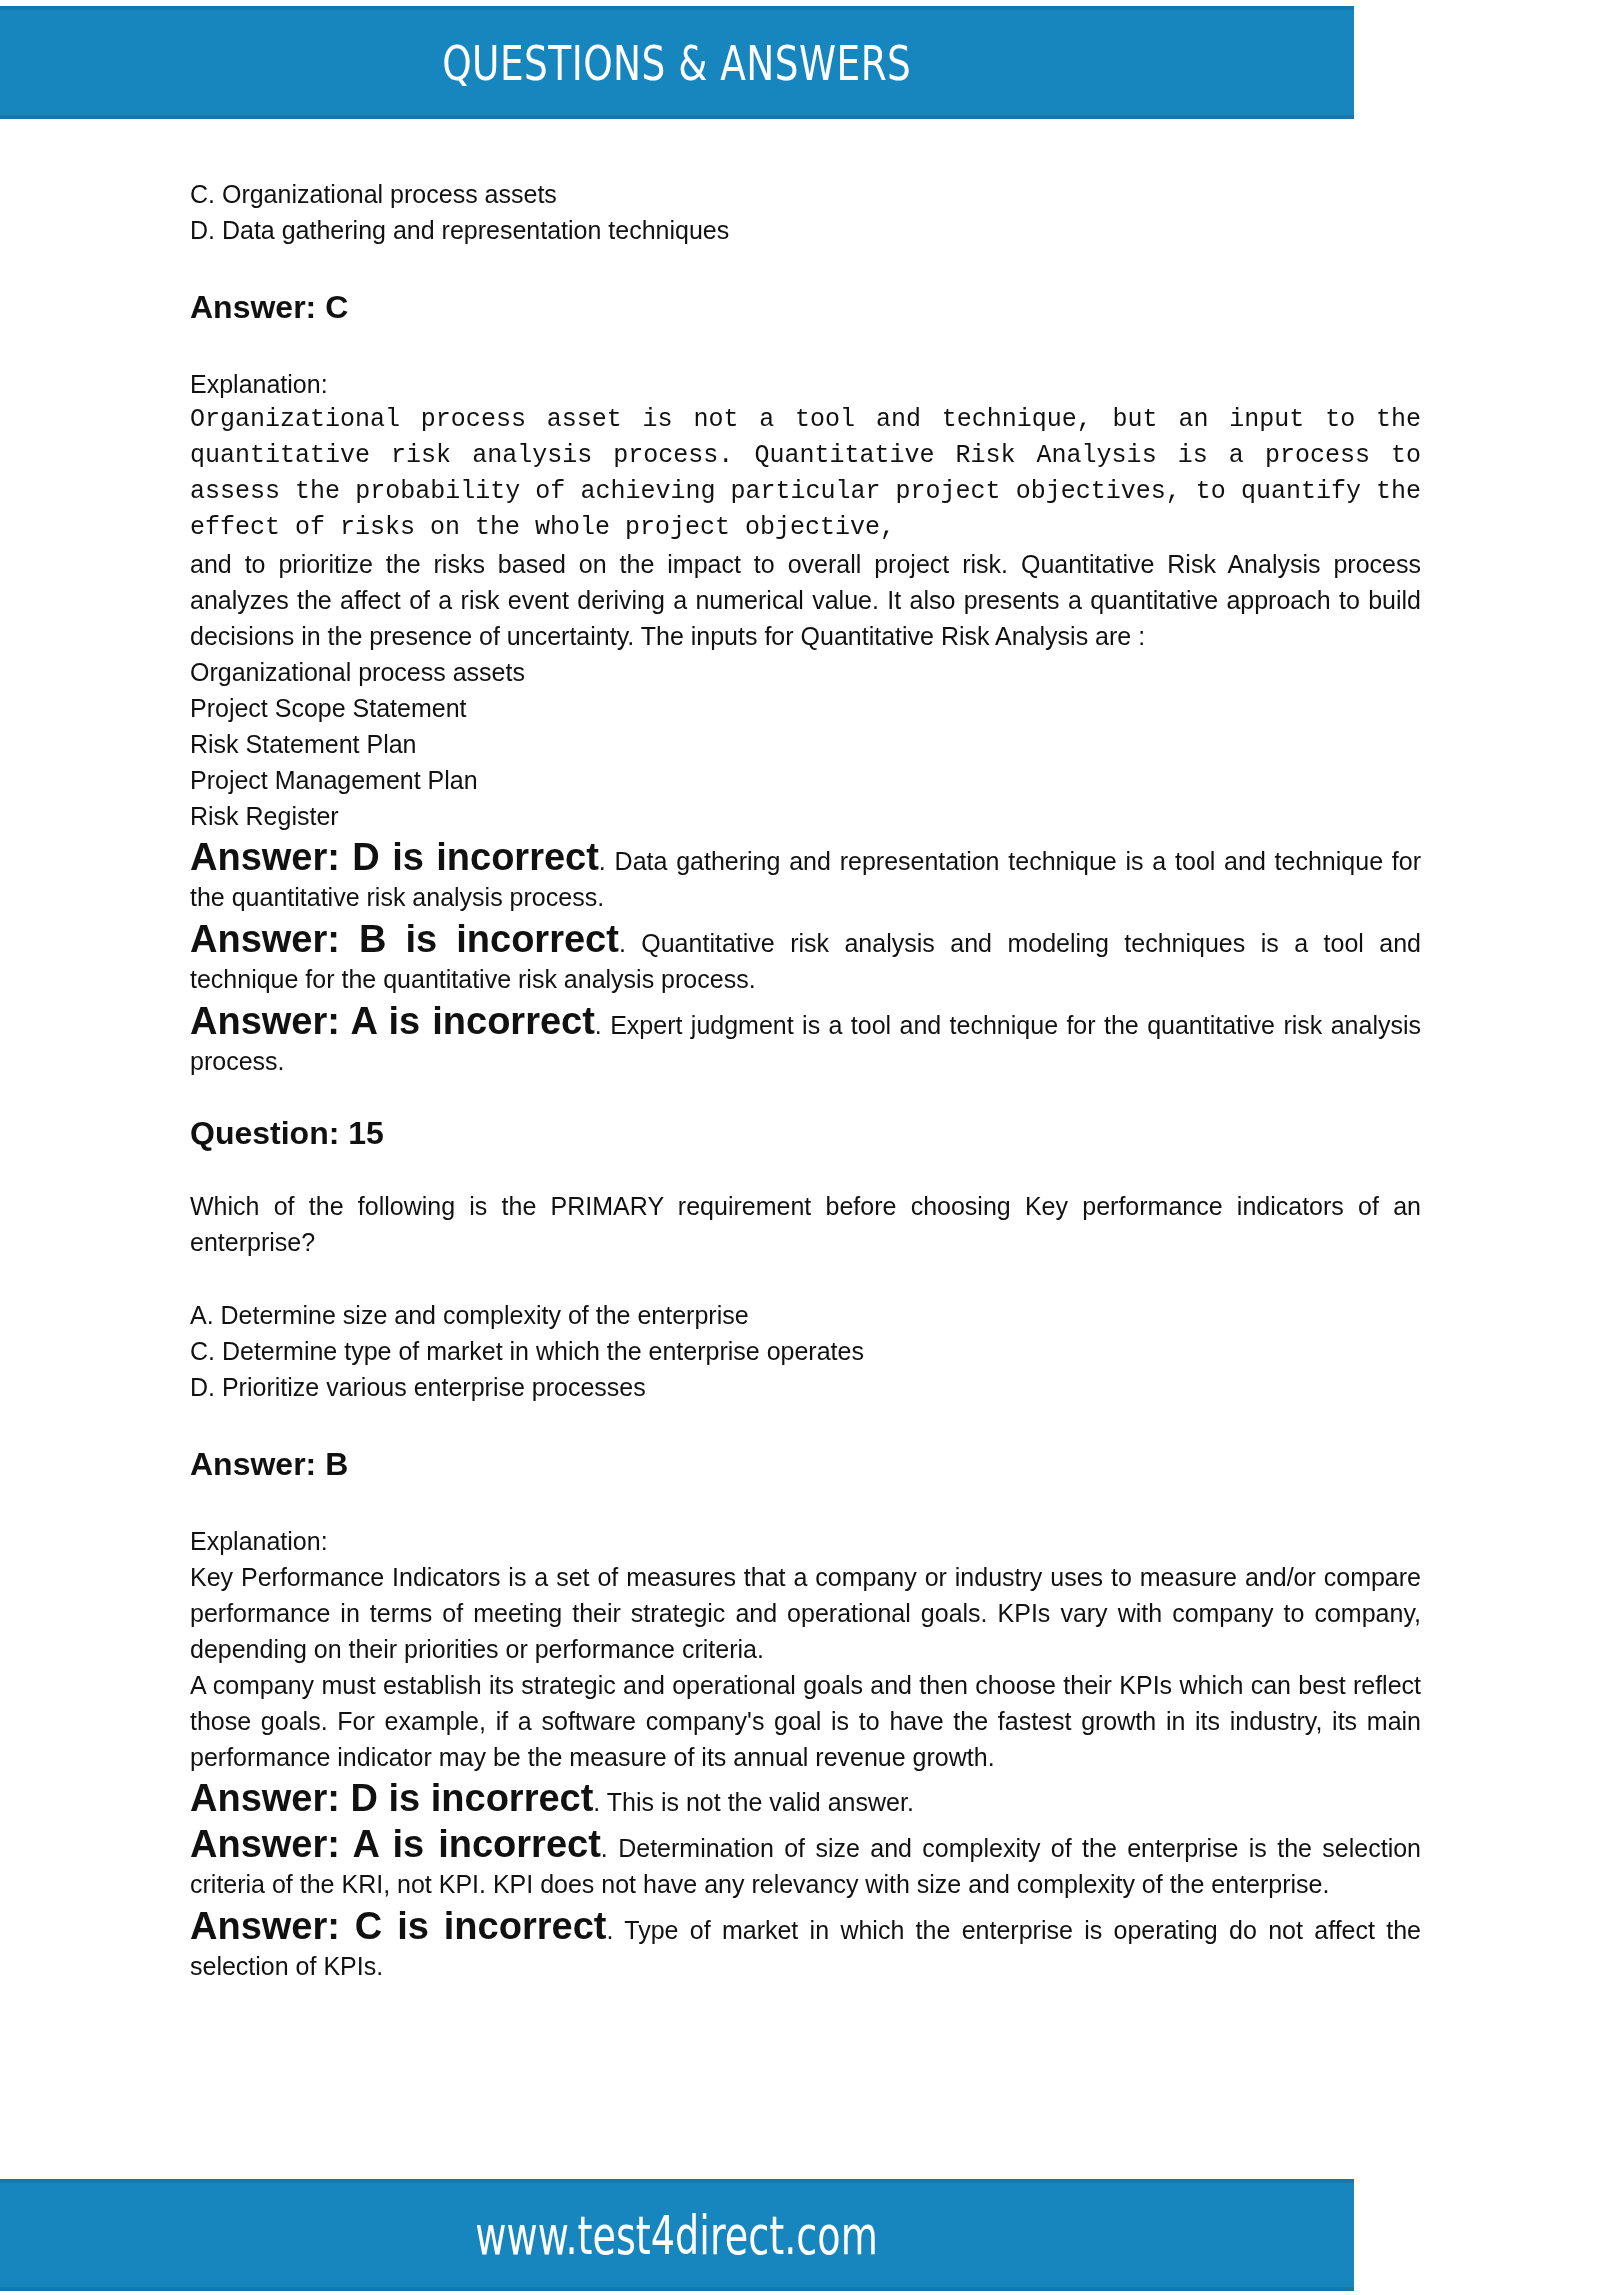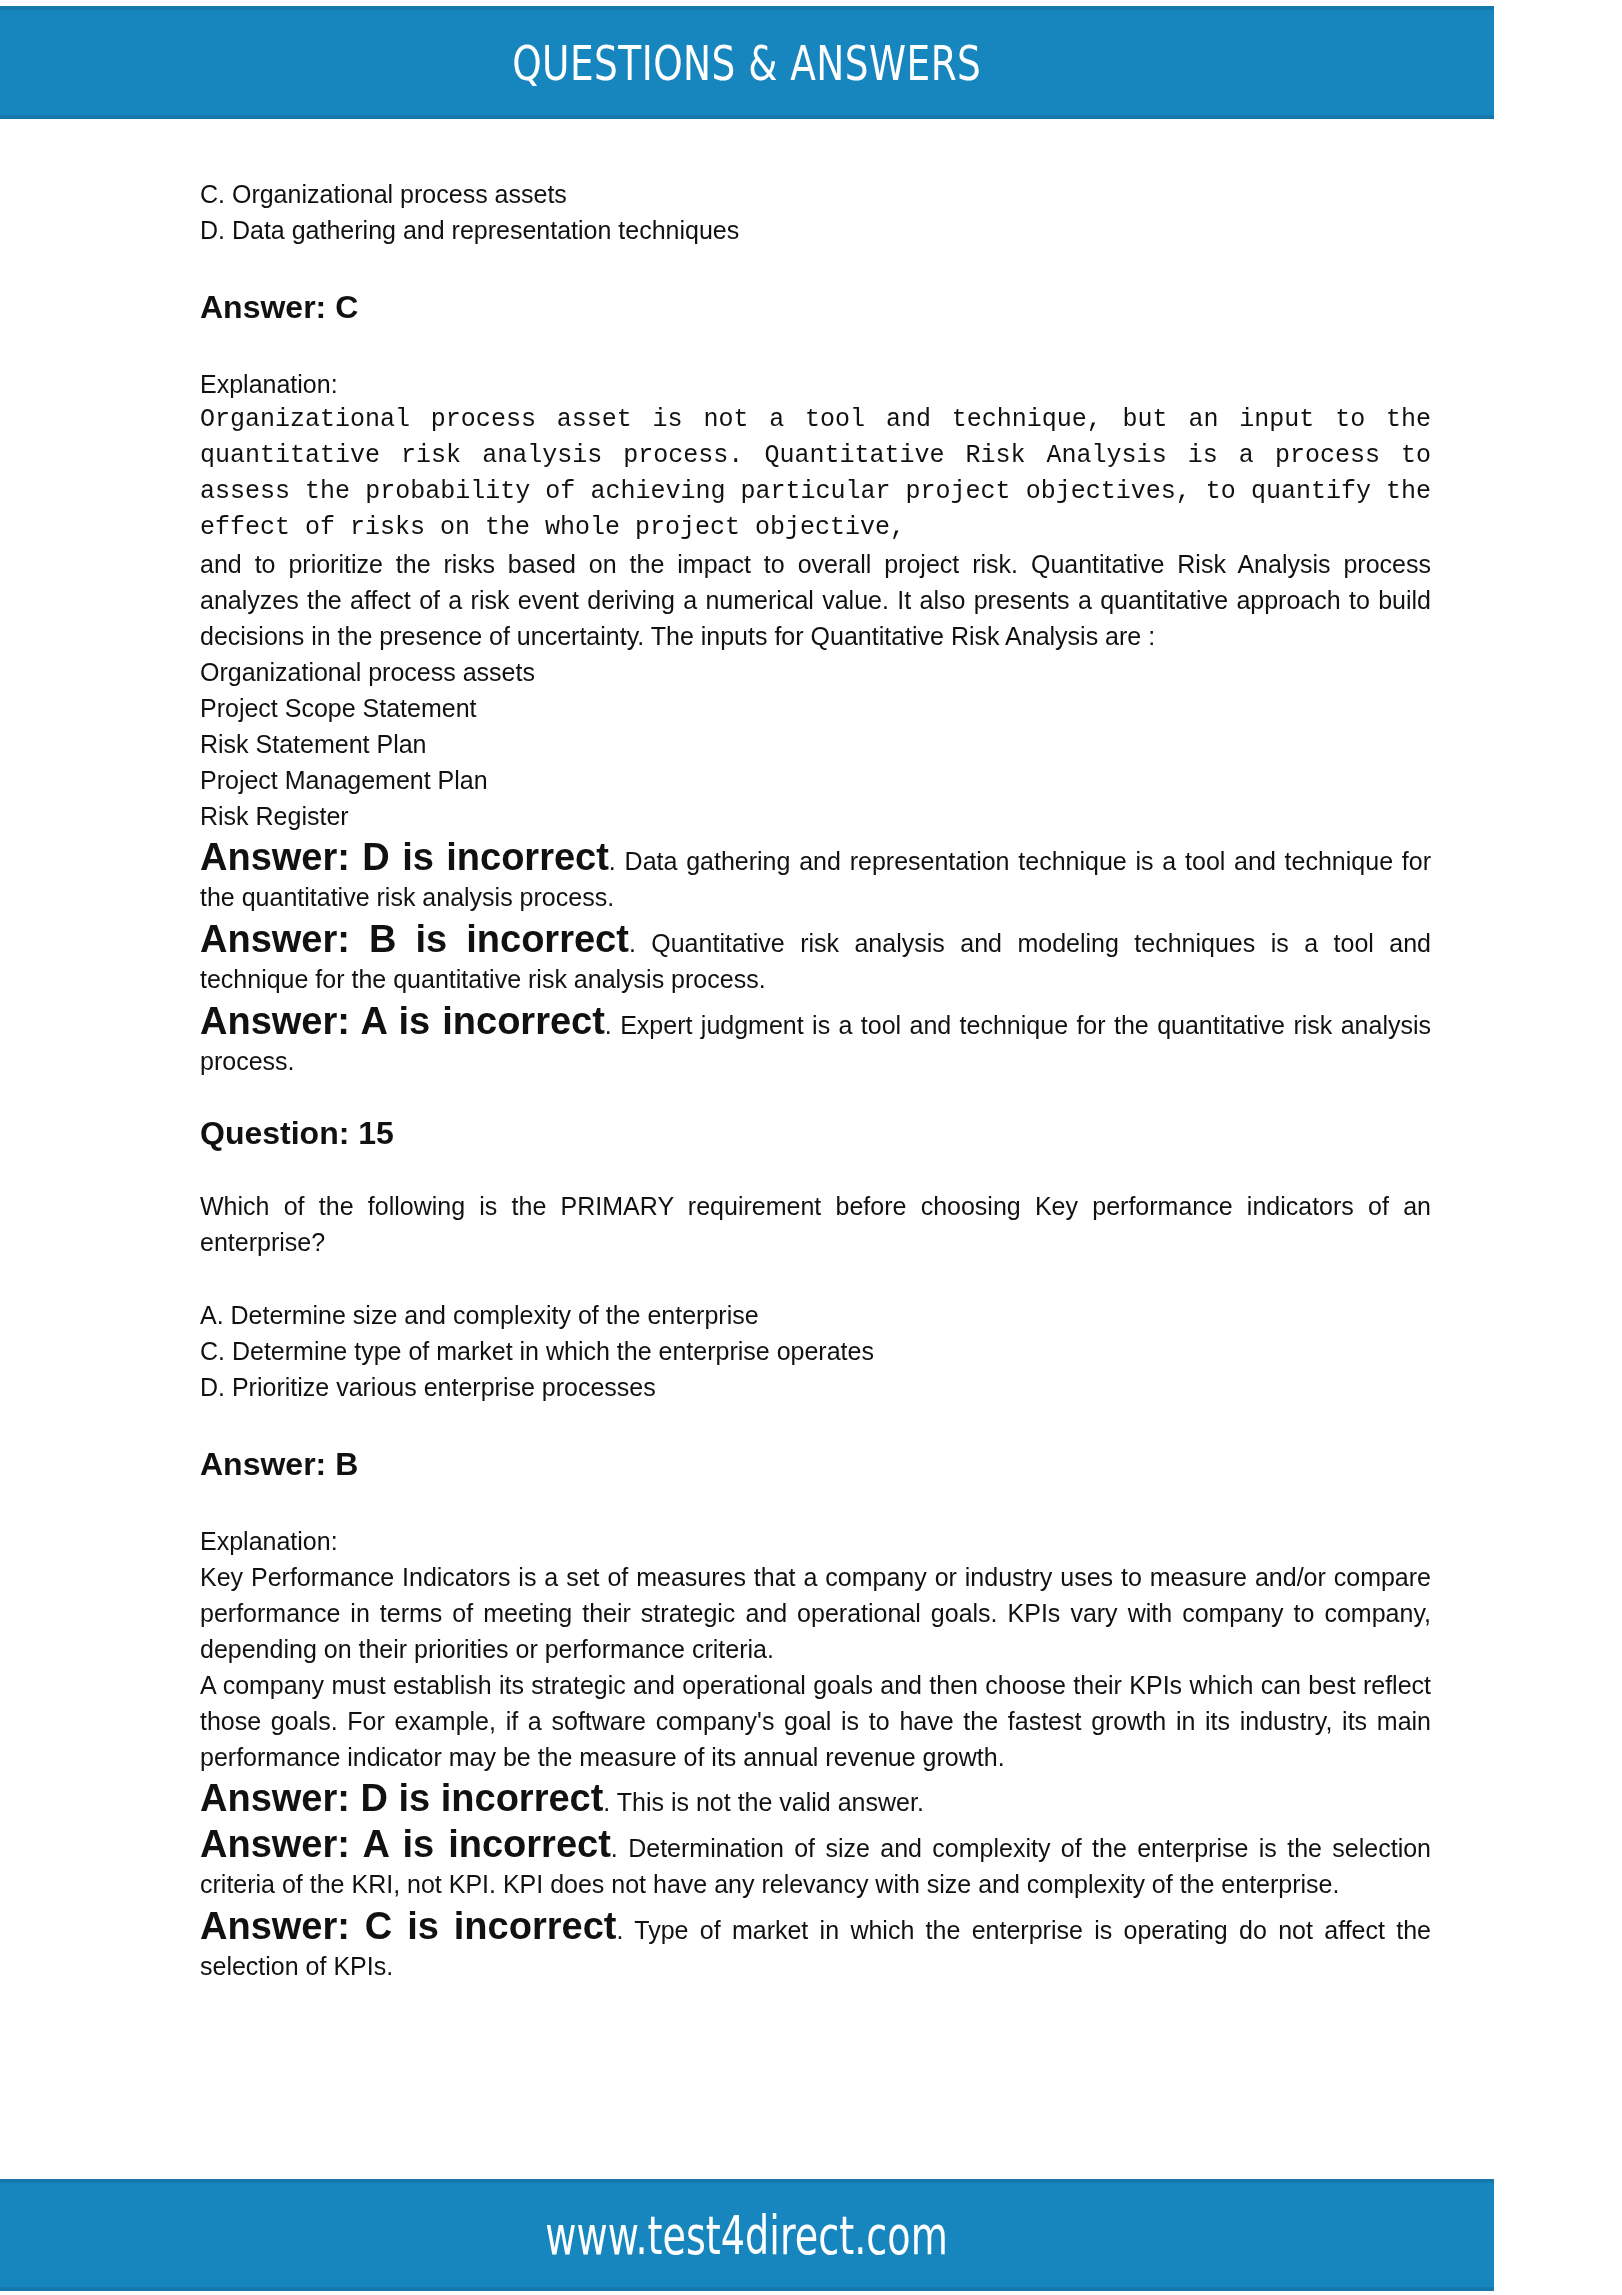--- a/index.html
+++ b/index.html
@@ -1,27 +1,27 @@
 <!DOCTYPE html>
 <html style="font-size:10px"><head>
 <meta charset="utf-8">
 <style>
   html, body { margin: 0; padding: 0; background: #ffffff; }
   body { width: 1623px; height: 2295px; position: relative; overflow: hidden;
          font-family: "Liberation Sans", "DejaVu Sans", sans-serif; color: #111; }
-  .band { position: absolute; left: 0; width: 1494px; background: #1786bf;
+  .band { position: absolute; left: 0; width: 1354px; background: #1786bf;
           display: flex; align-items: center; justify-content: center;
           box-shadow: inset 0 -3.8px 0 #1577ab, inset 0 3.8px 0 #1478ad; }
   .band.top { top: 6.3px; height: 113px; }
   .band.bottom { top: 2179px; height: 112px; }
   .band-title { color: #fff; font-size: 48px; letter-spacing: 0.6px;
                 transform: scaleX(0.78); font-family: "DejaVu Sans", sans-serif; }
   .band-url { color: #fff; font-size: 53px; transform: scaleX(0.72);
               font-family: "DejaVu Sans", sans-serif; }
-  .content { position: absolute; left: 200px; width: 1231px; top: 176px; }
+  .content { position: absolute; left: 190px; width: 1231px; top: 176px; }
   .line { font-size: 25px; line-height: 36px; margin: 0; white-space: nowrap; }
   .para { font-size: 25px; line-height: 36px; margin: 0; text-align: justify; }
   .h-answer { font-size: 32px; font-weight: bold; margin: 0; line-height: 44px; }
   .inc { font-size: 25px; line-height: 36px; margin: 0; text-align: justify; }
   .inc .lab { font-size: 38px; font-weight: bold; line-height: 38px; }
 </style>
 </head>
 <body>
 
 <div class="band top">

